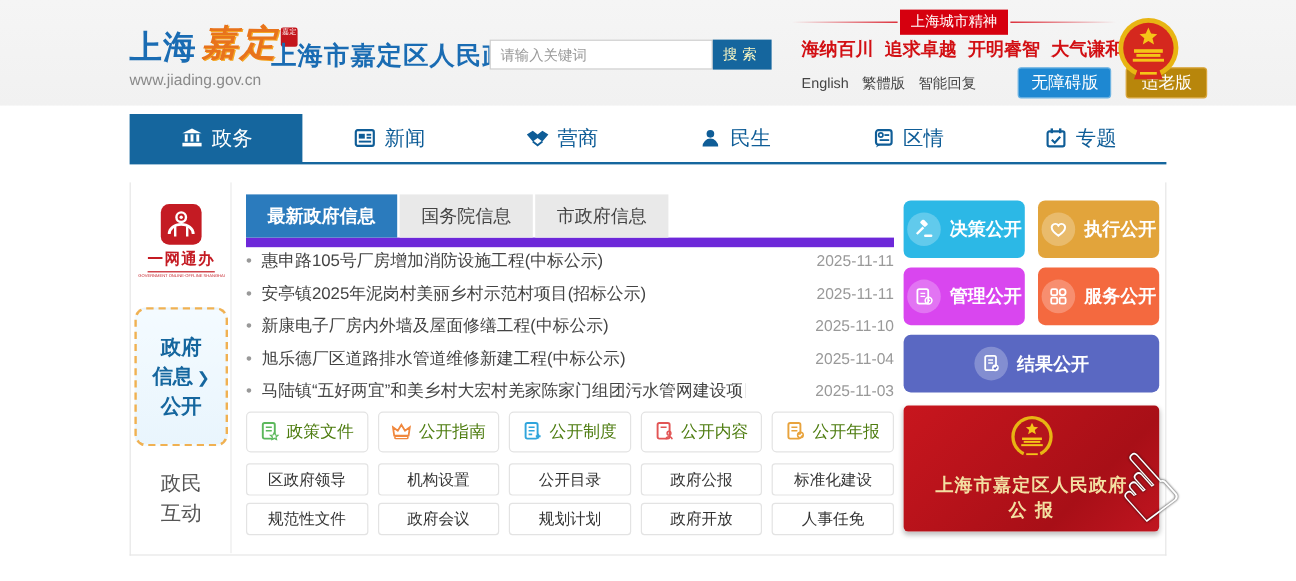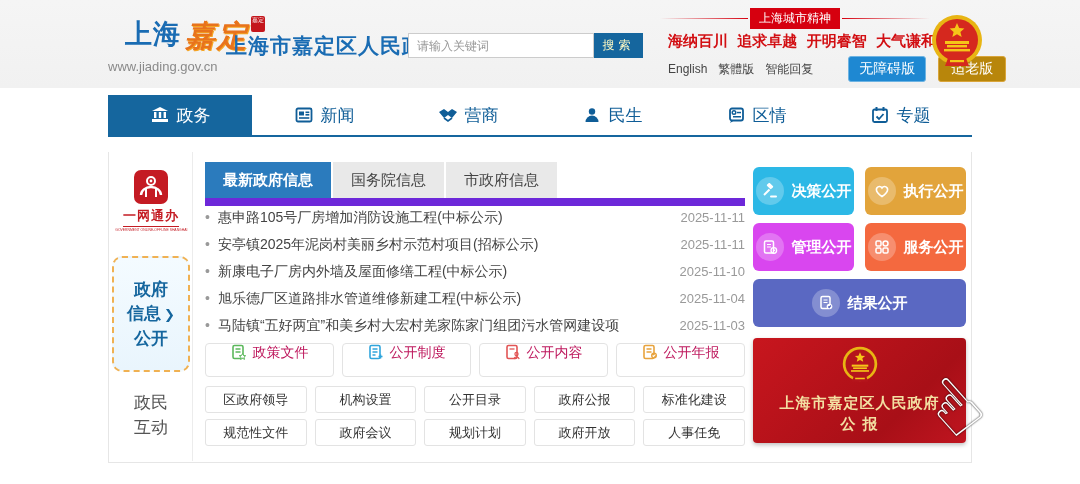--- a/index.html
+++ b/index.html
@@ -2,21 +2,21 @@
 <html><head>
 <meta charset="utf-8">
 <style>
   * { margin:0; padding:0; box-sizing:border-box; }
   html,body { width:1080px; height:484px; background:#fff; font-family:"Liberation Sans","DejaVu Sans",sans-serif; overflow:hidden; }
   .page { position:relative; width:1080px; height:484px; background:#fff; }
 
   
   .header { position:absolute; left:0; top:0; width:1080px; height:88px; background:linear-gradient(#f5f5f5,#f1f1f1); }
   .logo-wrap { position:absolute; left:108px; top:16px; }
-  .logo-line { display:flex; align-items:flex-start;margin-left:17px; }
+  .logo-line { display:flex; align-items:flex-end; }
   .logo-cn-blue { color:#1a6cb3; font-size:27px; font-weight:bold; letter-spacing:1px; }
   .logo-cn-orange { color:#e8731c; font-size:30px; font-weight:bold; font-style:italic; letter-spacing:2px; font-family:"DejaVu Serif",serif; text-shadow:1px 1px 0 #f5a623; margin-left:4px; }
   .logo-seal { width:14px; height:16px; background:#c4161c; color:#fff; font-size:6px; line-height:8px; text-align:center; margin-left:2px; margin-bottom:18px; border-radius:2px; overflow:hidden; }
   .logo-url { color:#8a8a8a; font-size:13px; margin-top:2px; }
   .site-title { position:absolute; left:226px; top:32px; color:#1a6cb3; font-size:21px; font-weight:bold; letter-spacing:1px; }
 
   .search-box { position:absolute; left:408px; top:33px; display:flex; }
   .search-input { width:186px; height:25px; border:1px solid #ccc; background:#fff; padding:0 8px; font-size:12px; color:#333; outline:none; }
   .search-input::placeholder { color:#999; }
   .search-btn { width:49px; height:25px; background:#15669e; color:#fef9c3; border:none; font-size:12px; letter-spacing:4px; cursor:pointer; }
@@ -63,21 +63,21 @@
 
   
   .news { position:absolute; left:96px; top:52px; width:540px; }
   .news-row { display:flex; align-items:center; height:27px; cursor:pointer;gap:48px; }
   .news-title { color:#444; font-size:14px; flex:1; white-space:nowrap; overflow:hidden; }
   .news-title::before { content:"•"; color:#999; margin-right:8px; font-size:14px; }
   .news-date { color:#999; font-size:13px; margin-left:10px; }
 
   
   .docs { position:absolute; left:96px; top:191px; width:540px; display:flex; gap:8px; }
-  .doc-btn { flex:1; height:34px; border:1px solid #e3e3e3; border-radius:4px; background:#fff; display:flex; align-items:flex-start; justify-content:center; gap:6px; color:#be185d; font-size:14px; cursor:pointer; }
+  .doc-btn { flex:1; height:34px; border:1px solid #e3e3e3; border-radius:4px; background:#fff; display:flex; align-items:center; justify-content:center; gap:6px; color:#4d7c0f; font-size:14px; cursor:pointer; }
   .doc-btn svg { flex:none; }
 
   
   .grid { position:absolute; left:96px; top:234px; width:540px; display:grid; grid-template-columns:repeat(5,1fr); gap:6px 8px; }
   .grid-btn { height:27px; border:1px solid #e3e3e3; border-radius:3px; background:#fff; color:#333; font-size:13px; display:flex; align-items:center; justify-content:center; cursor:pointer; }
 
   
   .rpanel { position:absolute; left:644px; top:15px; width:213px; }
   .open-grid { display:grid; grid-template-columns:1fr 1fr; gap:8px 11px; }
   .open-btn { height:48px; border-radius:6px; display:flex; align-items:center; justify-content:center; gap:8px; color:#fff; font-size:15px; font-weight:bold; cursor:pointer; }
@@ -272,20 +272,27 @@
     <div class="docs">
       <div class="doc-btn">
         <span><svg width="16" height="16" viewBox="0 0 16 16">
               <rect x="2" y="1.5" width="10" height="13" rx="1.5" fill="none" stroke="#5cb85c" stroke-width="1.6"></rect>
               <path d="M4.5 5h5M4.5 8h5" stroke="#5cb85c" stroke-width="1.3"></path>
               <path d="M11.5 9.5 l1 2 2.2.2-1.7 1.5.5 2.2-2-1.2-2 1.2.5-2.2-1.7-1.5 2.2-.2z" fill="#fff" stroke="#5cb85c" stroke-width="1"></path>
             </svg></span>
         <span>政策文件</span>
       </div>
       <div class="doc-btn">
+        <span><svg width="17" height="16" viewBox="0 0 17 16">
+              <path d="M2.5 12 L1.5 5 L5.5 8 L8.5 3 L11.5 8 L15.5 5 L14.5 12 Z" fill="none" stroke="#f0883e" stroke-width="1.5"></path>
+              <rect x="3" y="12.5" width="11" height="2" rx="1" fill="none" stroke="#f0883e" stroke-width="1.2"></rect>
+            </svg></span>
+        <span>公开指南</span>
+      </div>
+      <div class="doc-btn">
         <span><svg width="16" height="16" viewBox="0 0 16 16">
               <rect x="2" y="1.5" width="10" height="13" rx="1.5" fill="none" stroke="#30a5dc" stroke-width="1.6"></rect>
               <path d="M4.5 5h5M4.5 8h5M4.5 11h3" stroke="#30a5dc" stroke-width="1.3"></path>
               <path d="M12.5 10.5 v4 M10.5 12.5 h4" stroke="#30a5dc" stroke-width="1.6"></path>
             </svg></span>
         <span>公开制度</span>
       </div>
       <div class="doc-btn">
         <span><svg width="16" height="16" viewBox="0 0 16 16">
               <rect x="2" y="1.5" width="10" height="13" rx="1.5" fill="none" stroke="#e25555" stroke-width="1.6"></rect>

